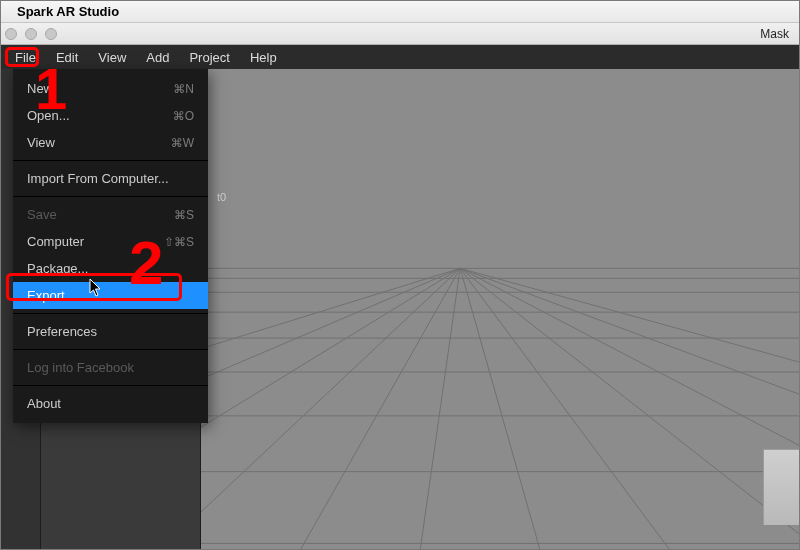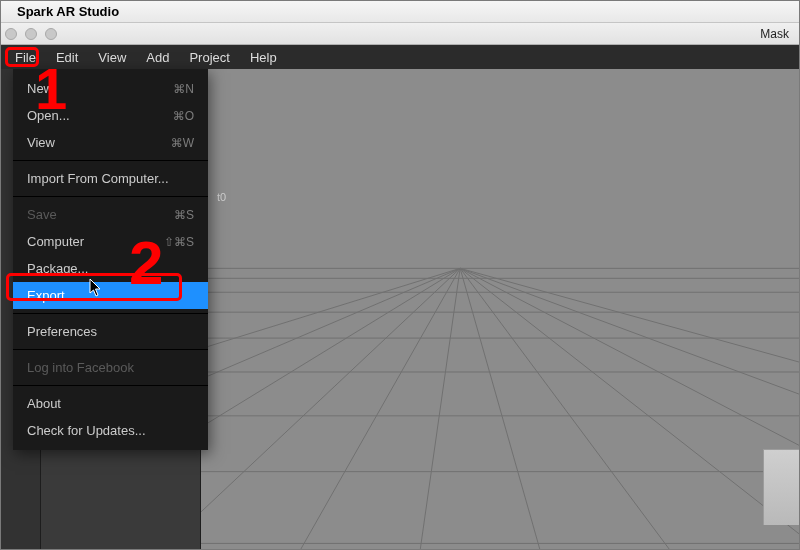--- a/index.html
+++ b/index.html
@@ -132,23 +132,20 @@
     <span>Preferences</span>
   </div>
   <div class="sep"></div>
   <div class="row disabled">
     <span>Log into Facebook</span>
   </div>
   <div class="sep"></div>
   <div class="row">
     <span>About</span>
   </div>
-  <div class="row">
-    <span>Check for Updates...</span>
-  </div>
 </div>
 
 <div class="anno-box1"></div>
 <div class="anno-num n1">1</div>
 <div class="anno-box2"></div>
 <div class="anno-num n2">2</div>
 
 <div class="cursor">
   <svg viewBox="0 0 12 18">
       <path d="M0 0 L0 14 L3.5 11 L6 17 L8 16 L5.5 10 L10 10 Z" fill="#000" stroke="#fff" stroke-width="1"></path>

